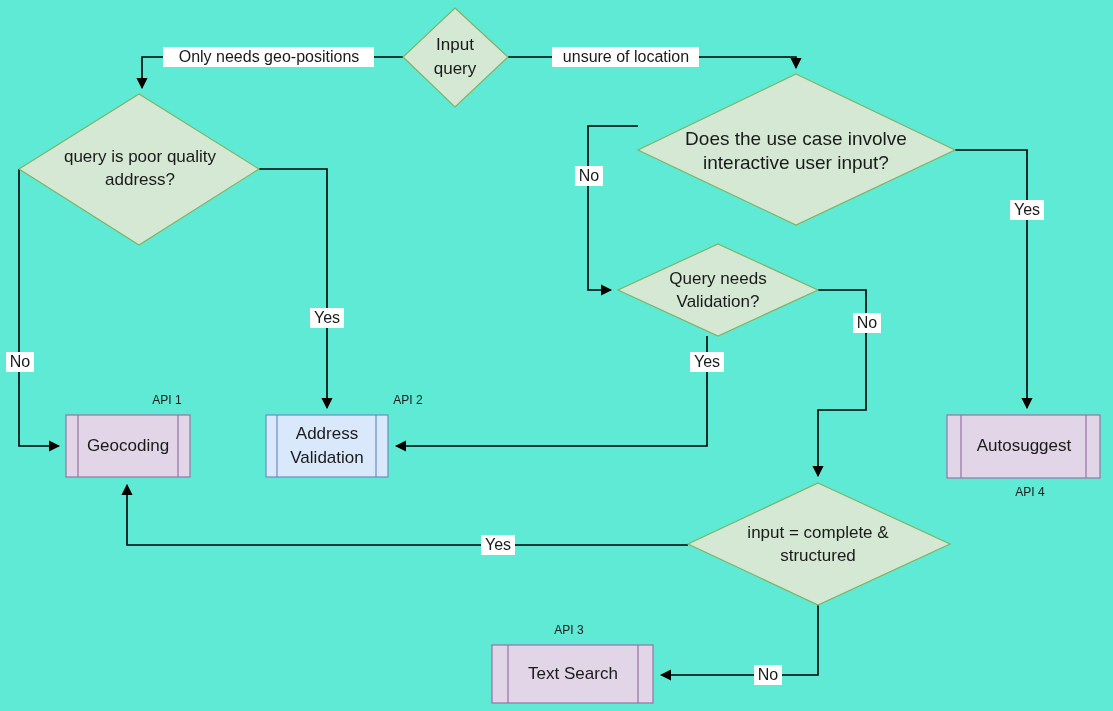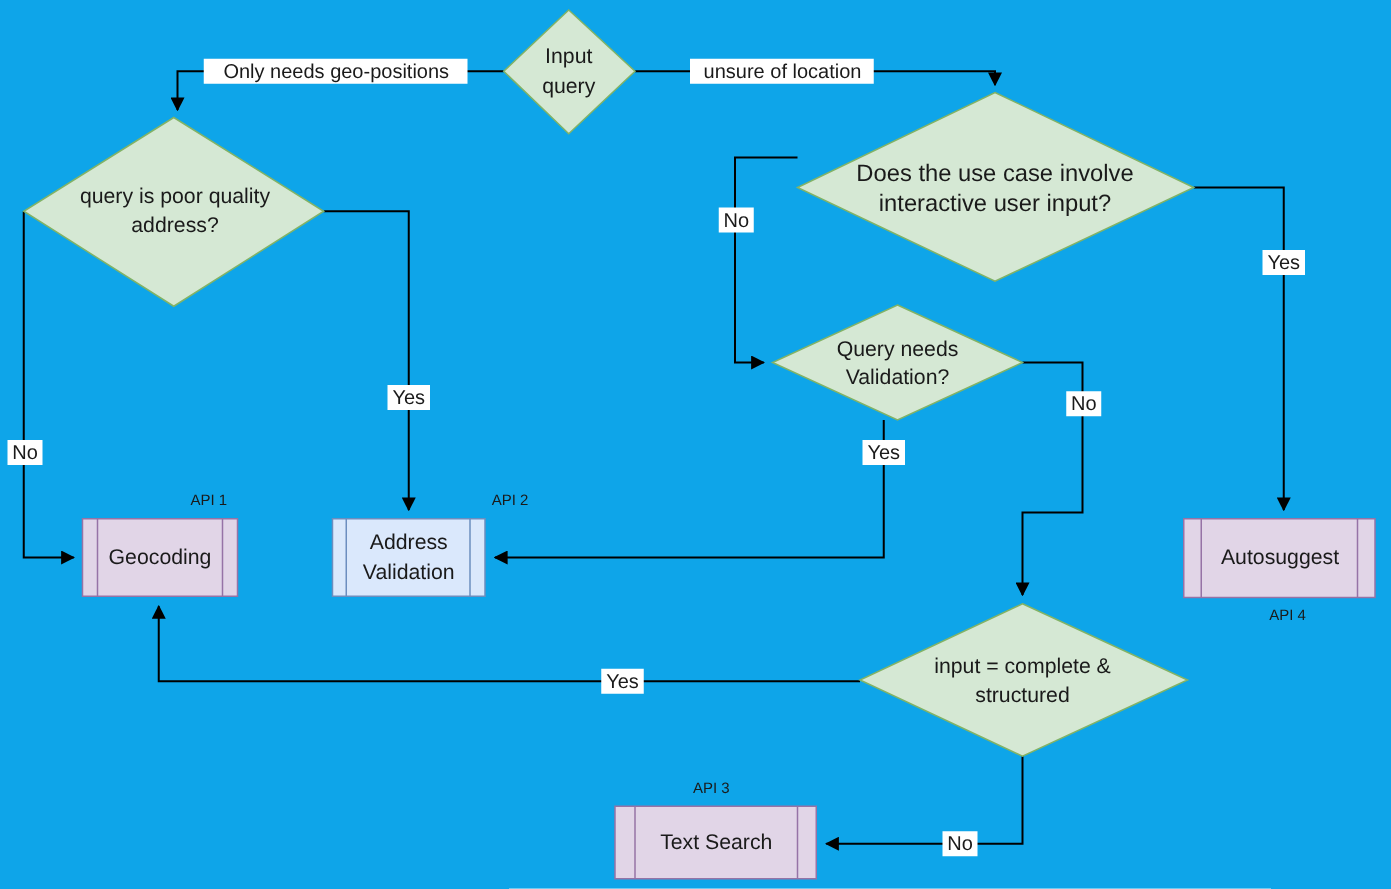--- a/index.html
+++ b/index.html
@@ -7,21 +7,21 @@
     padding: 0;
     background: #ffffff;
   }
   body {
     font-family: "Liberation Sans", sans-serif;
   }
   #canvas {
     position: relative;
     width: 1113px;
     height: 711px;
-    background: #0ea5e9;
+    background: #5eead4;
     overflow: hidden;
   }
   #flow-svg {
     position: absolute;
     top: 0;
     left: 0;
     width: 1113px;
     height: 711px;
   }
   .node-text {

